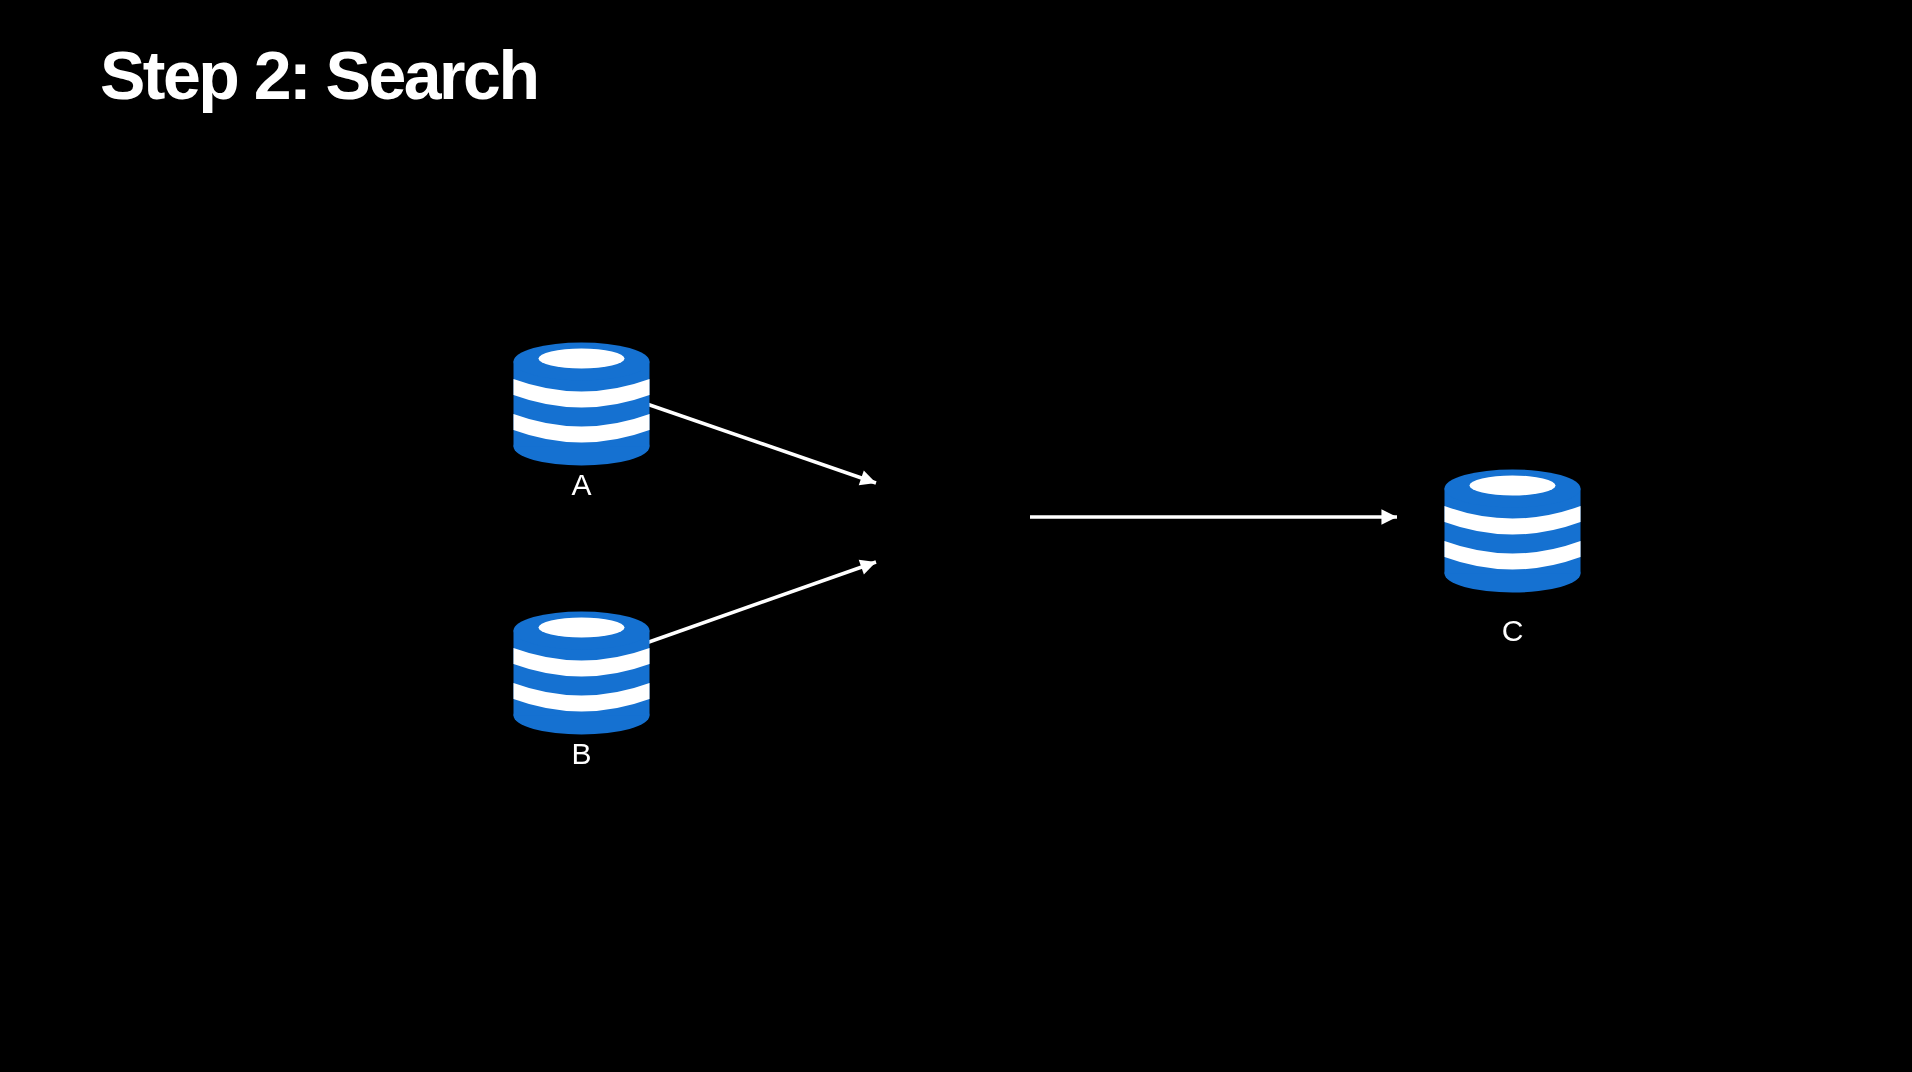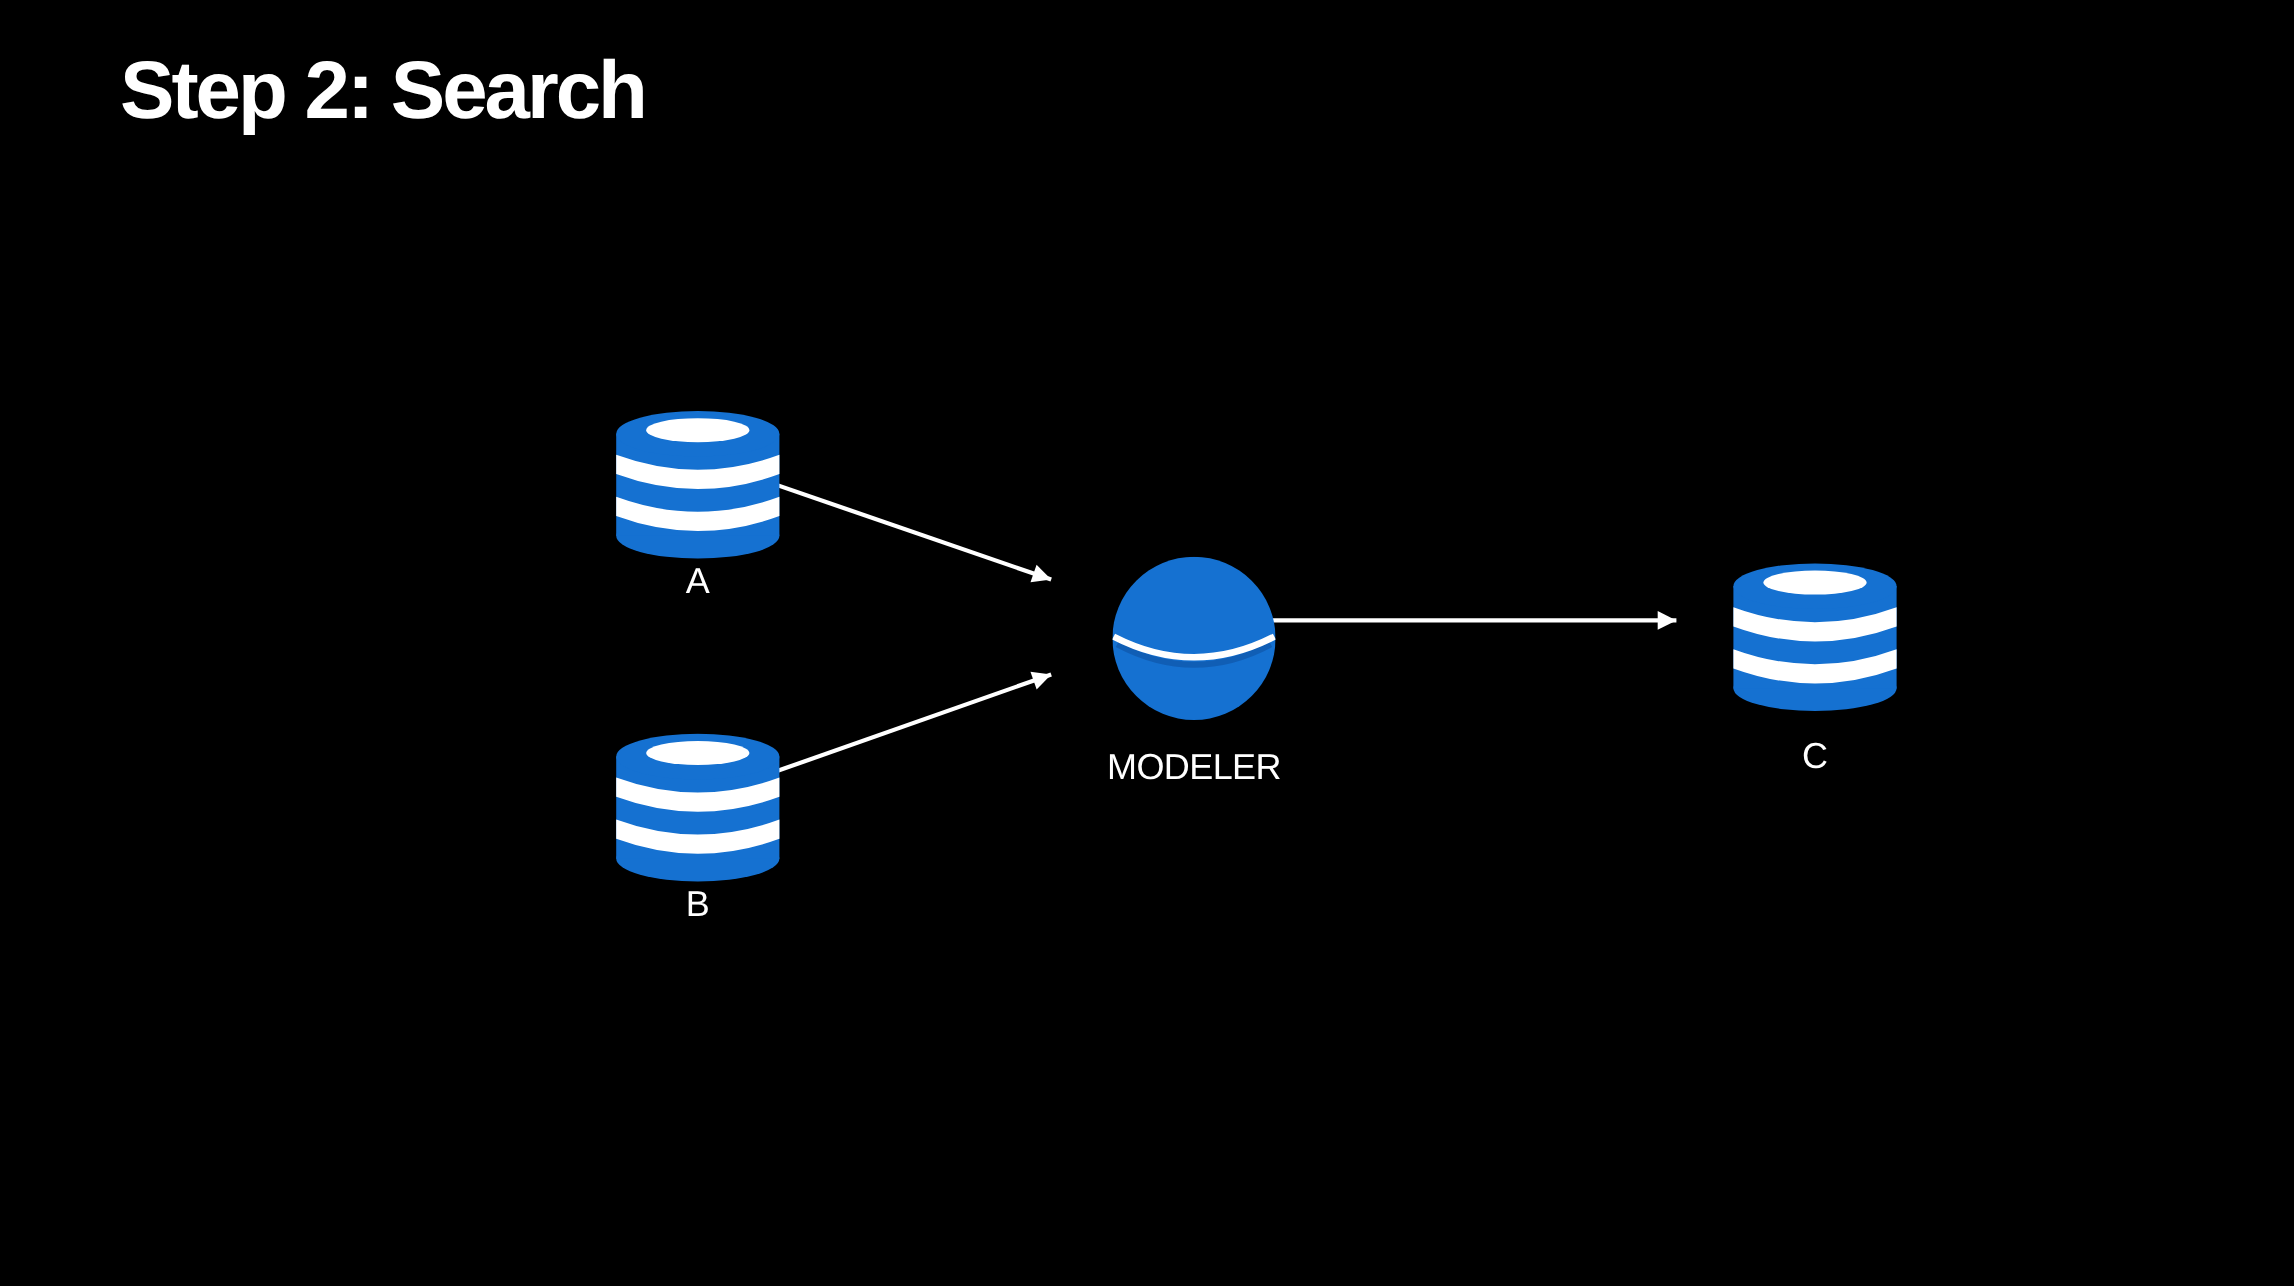--- a/index.html
+++ b/index.html
@@ -120,26 +120,20 @@
       <figcaption class="node-label">A</figcaption>
     </figure>
 
     <figure class="node" id="node-b">
       <svg class="node-icon" width="137" height="124" viewBox="0 0 137 124">
         <use href="#sym-db"></use>
       </svg>
       <figcaption class="node-label">B</figcaption>
     </figure>
 
-    <figure class="node" id="node-modeler">
-      <svg class="node-icon" width="136" height="136" viewBox="0 0 136 136">
-        <use href="#sym-sphere"></use>
-      </svg>
-      <figcaption class="node-label">MODELER</figcaption>
-    </figure>
 
     <figure class="node" id="node-c">
       <svg class="node-icon" width="137" height="124" viewBox="0 0 137 124">
         <use href="#sym-db"></use>
       </svg>
       <figcaption class="node-label">C</figcaption>
     </figure>
 
   </section>
 </main>

